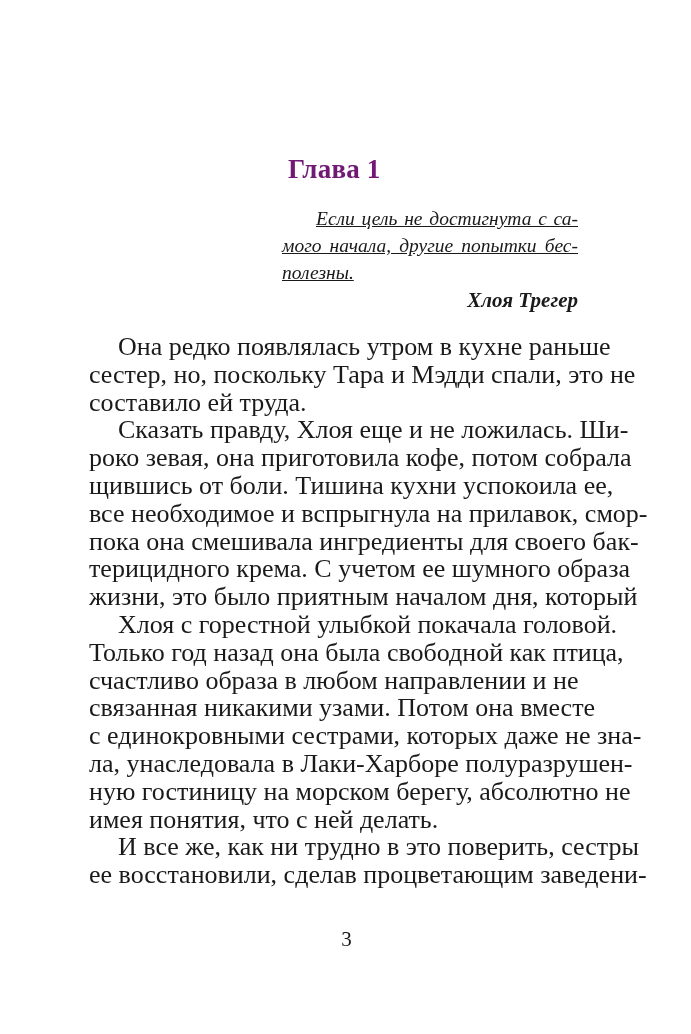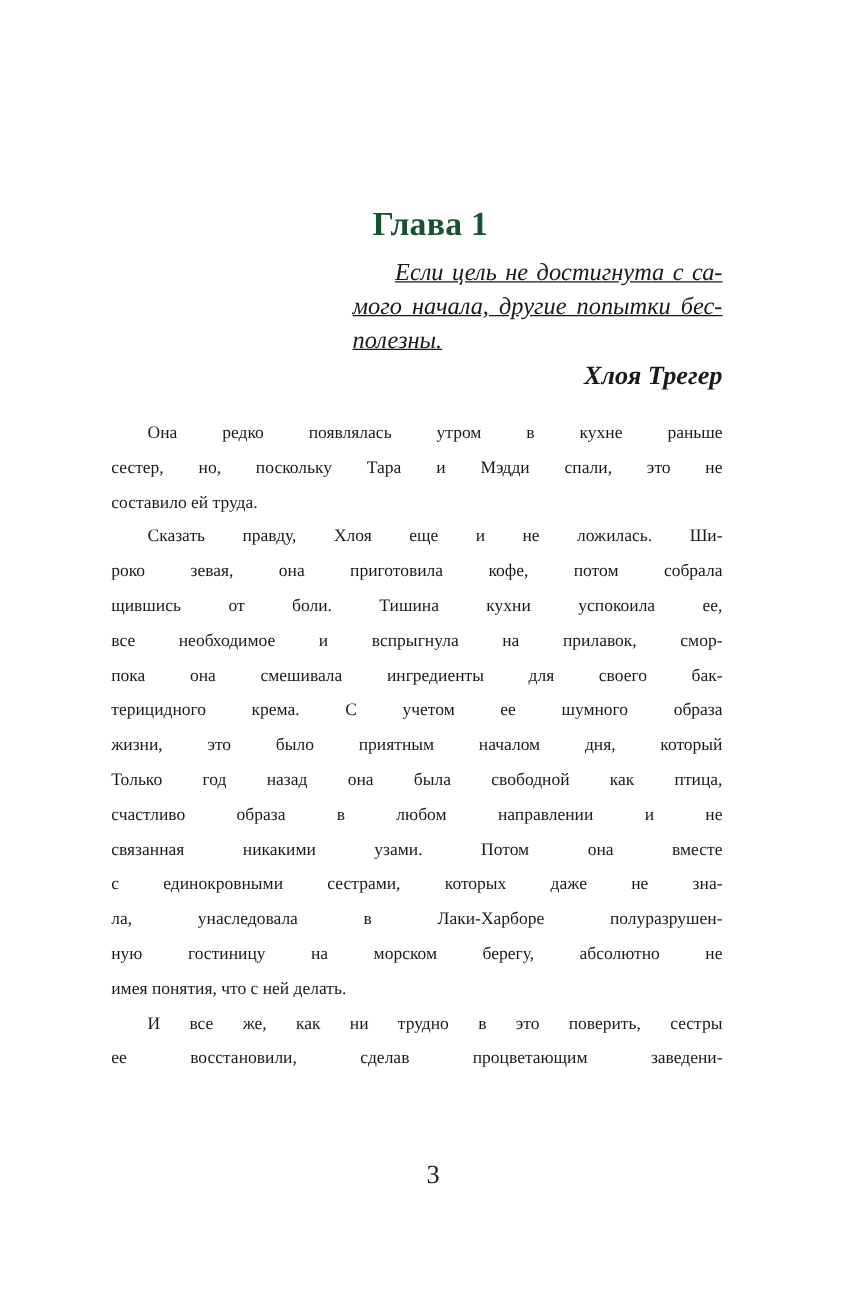--- a/index.html
+++ b/index.html
@@ -19,23 +19,23 @@
       position: absolute;
       left: 0; top: 0;
       width: 691px; height: 1034px;
     }
     .chapter-title {
       position: absolute;
       left: 288px;
       top: 154px;
       font-size: 27px;
       font-weight: bold;
-      color: #14532d;
+      color: #701a75;
       letter-spacing: 0.2px;
-      margin: 10px;
+      margin: 0;
       line-height: 30px;
     }
     .epigraph {
       position: absolute;
       left: 282px;
       top: 205px;
       width: 296px;
       font-style: italic;
       font-size: 19.5px;
       line-height: 27px;
@@ -63,21 +63,21 @@
       font-style: italic;
       font-weight: bold;
       font-size: 21px;
       line-height: 27px;
     }
     .body-text {
       position: absolute;
       left: 89px;
       top: 333px;
       width: 489px;
-      font-size: 14px;
+      font-size: 26px;
       line-height: 27.8px;
     }
     .body-text .line {
       display: block;
       white-space: nowrap;
       text-align: justify;
       text-align-last: justify;
       height: 27.8px;
     }
     .body-text .line.indent {
@@ -116,20 +116,21 @@
       <span class="line indent">Она редко появлялась утром в кухне раньше</span>
       <span class="line">сестер, но, поскольку Тара и Мэдди спали, это не</span>
       <span class="line end">составило ей труда.</span>
       <span class="line indent">Сказать правду, Хлоя еще и не ложилась. Ши-</span>
       <span class="line">роко зевая, она приготовила кофе, потом собрала</span>
       <span class="line">щившись от боли. Тишина кухни успокоила ее,</span>
       <span class="line">все необходимое и вспрыгнула на прилавок, смор-</span>
       <span class="line">пока она смешивала ингредиенты для своего бак-</span>
       <span class="line">терицидного крема. С учетом ее шумного образа</span>
       <span class="line">жизни, это было приятным началом дня, который</span>
+      <span class="line indent">Хлоя с горестной улыбкой покачала головой.</span>
       <span class="line">Только год назад она была свободной как птица,</span>
       <span class="line">счастливо образа в любом направлении и не</span>
       <span class="line">связанная никакими узами. Потом она вместе</span>
       <span class="line">с единокровными сестрами, которых даже не зна-</span>
       <span class="line">ла, унаследовала в Лаки-Харборе полуразрушен-</span>
       <span class="line">ную гостиницу на морском берегу, абсолютно не</span>
       <span class="line end">имея понятия, что с ней делать.</span>
       <span class="line indent">И все же, как ни трудно в это поверить, сестры</span>
       <span class="line">ее восстановили, сделав процветающим заведени-</span>
     </div>

